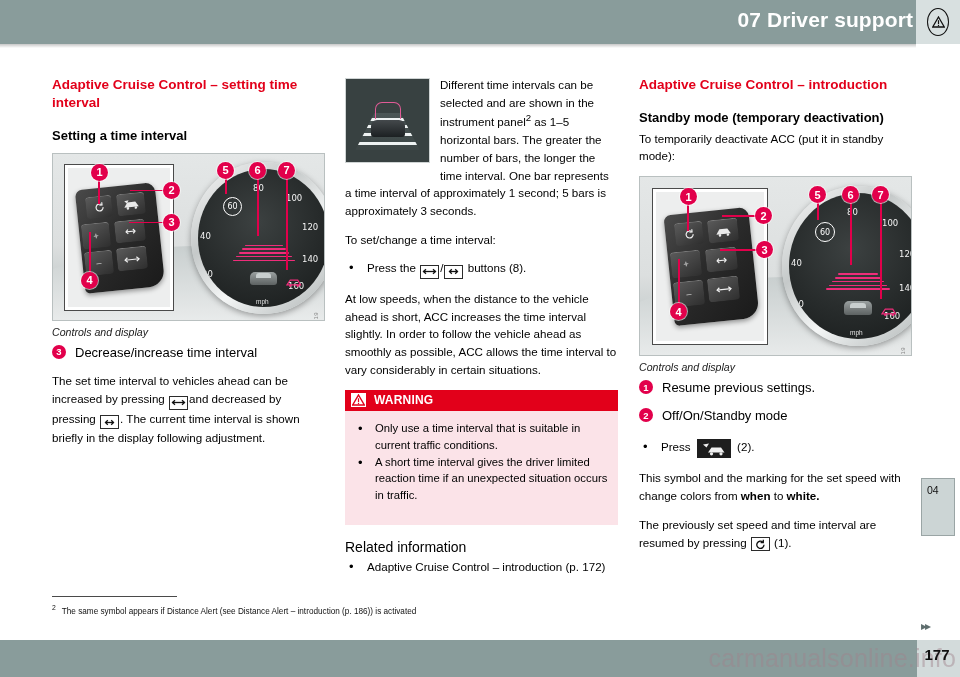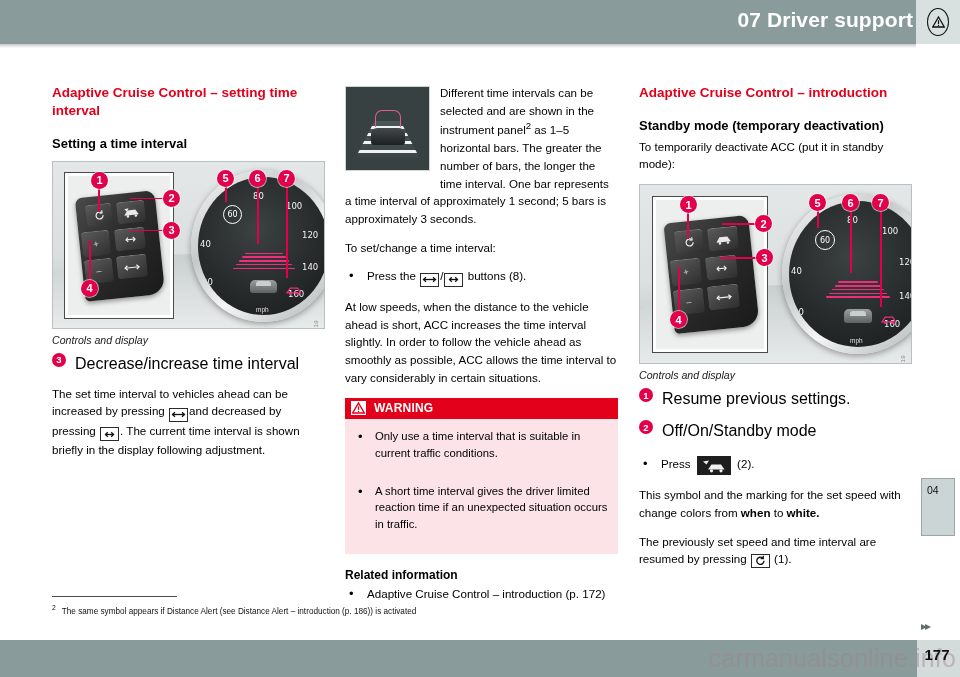--- a/index.html
+++ b/index.html
@@ -44,21 +44,21 @@
     display: flex; align-items: center; justify-content: center;
   }
   .warn-oval svg { display: block; }
   .header-shadow {
     position: absolute; left: 0; top: 44px;
     width: 916px; height: 4px;
     background: linear-gradient(to bottom, rgba(0,0,0,0.22), rgba(0,0,0,0));
   }
 
   
-  .col { position: absolute; top: 84px; width: 273px; }
+  .col { position: absolute; top: 76px; width: 273px; }
   .col1 { left: 52px; }
   .col2 { left: 345px; }
   .col3 { left: 639px; }
 
   h1.red {
     color: #e2001a;
     font-size: 13.5px;
     font-weight: bold;
     margin: 0 0 16px 0;
     line-height: 1.32;
@@ -272,21 +272,21 @@
     border-radius: 7px 7px 0 0;
   }
 
   
   ul.bl { list-style: none; margin: 0 0 11px 0; padding: 0; }
   ul.bl li {
     position: relative;
     padding-left: 22px;
     font-size: 11.6px;
     line-height: 1.5;
-    margin-bottom: 21px;
+    margin-bottom: 0;
     color: #000;
   }
   ul.bl li:before {
     content: "\2022";
     position: absolute; left: 4px; top: -1px;
     font-size: 13px; color: #000;
   }
   ul.bl li:last-child { margin-bottom: 0; }
 
   
@@ -298,21 +298,21 @@
   .numdot {
     flex: 0 0 auto;
     width: 14px; height: 14px;
     background: #e2004b;
     color: #fff;
     border-radius: 50%;
     font-size: 9.5px; font-weight: bold;
     display: flex; align-items: center; justify-content: center;
     margin-right: 9px; margin-top: 1px;
   }
-  .numtext { font-size: 16px; line-height: 1.45; }
+  .numtext { font-size: 13px; line-height: 1.45; }
 
   
   .warnbox { margin: 4px 0 14px 0; }
   .warnbar {
     background: #e2001a;
     color: #ffffff;
     height: 21px;
     display: flex; align-items: center;
     padding-left: 6px;
   }
@@ -326,21 +326,21 @@
     font-size: 12px; font-weight: bold; letter-spacing: 0.2px;
   }
   .warnbody {
     background: #fbe3e8;
     padding: 9px 10px 10px 4px;
   }
   .warnbody ul.bl li { font-size: 11.3px; padding-left: 26px; }
   .warnbody ul.bl li:before { left: 9px; }
 
   
-  .rel-title { font-size: 12px; font-weight: bold; margin: 0 0 3px 0; }
+  .rel-title { font-size: 14px; font-weight: normal; margin: 0 0 3px 0; }
 
   
   .footnote {
     position: absolute; left: 52px; top: 596px;
     width: 560px;
   }
   .footnote-rule {
     width: 125px; height: 1px; background: #4a4a4a; margin-bottom: 6px;
   }
   .footnote-text { font-size: 8.2px; color: #111; line-height: 1.4; }

